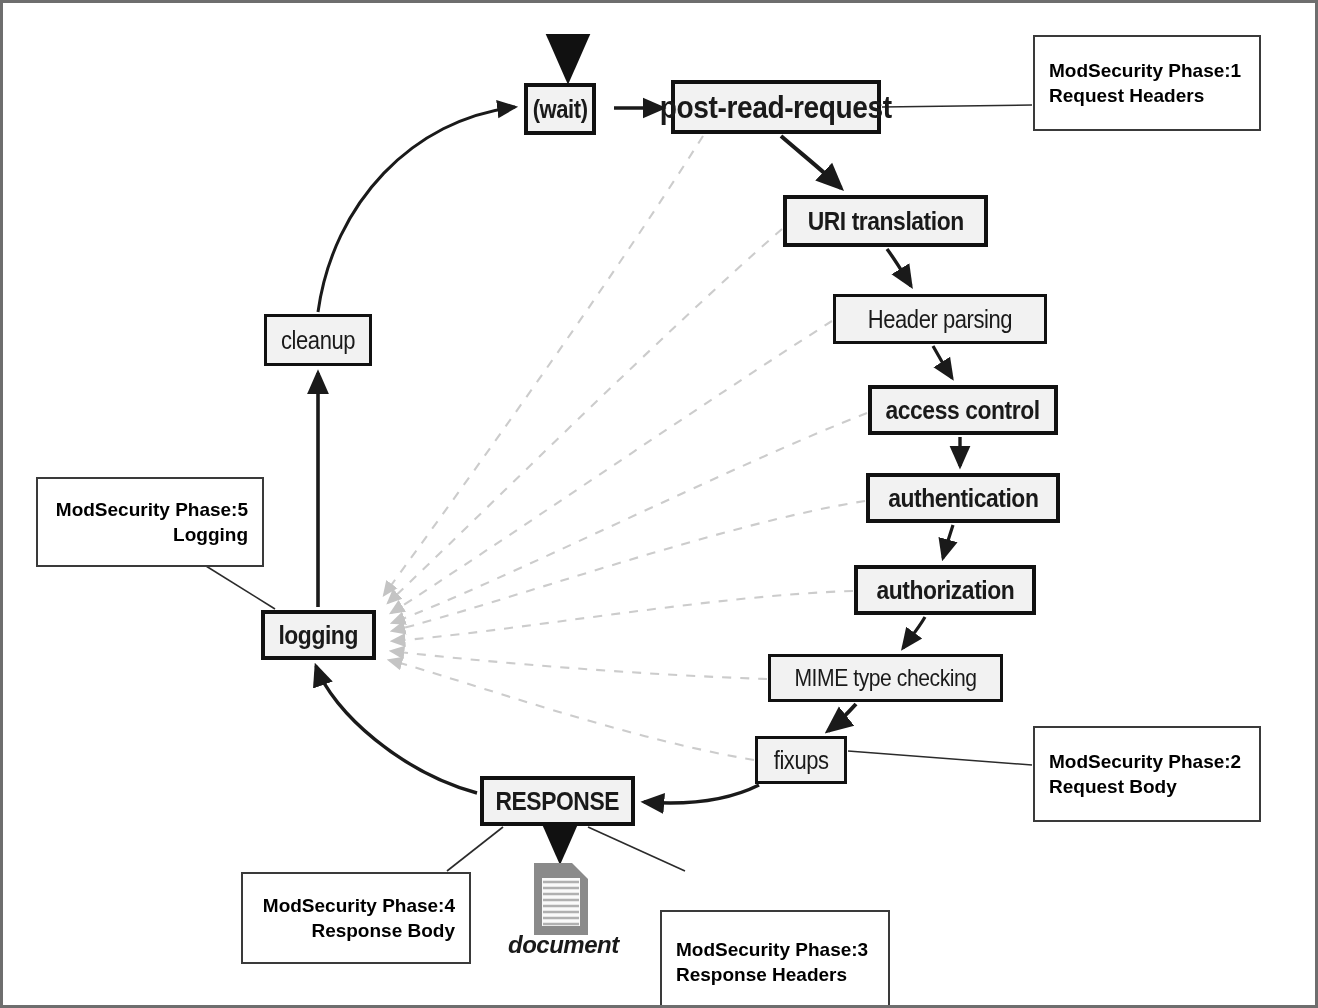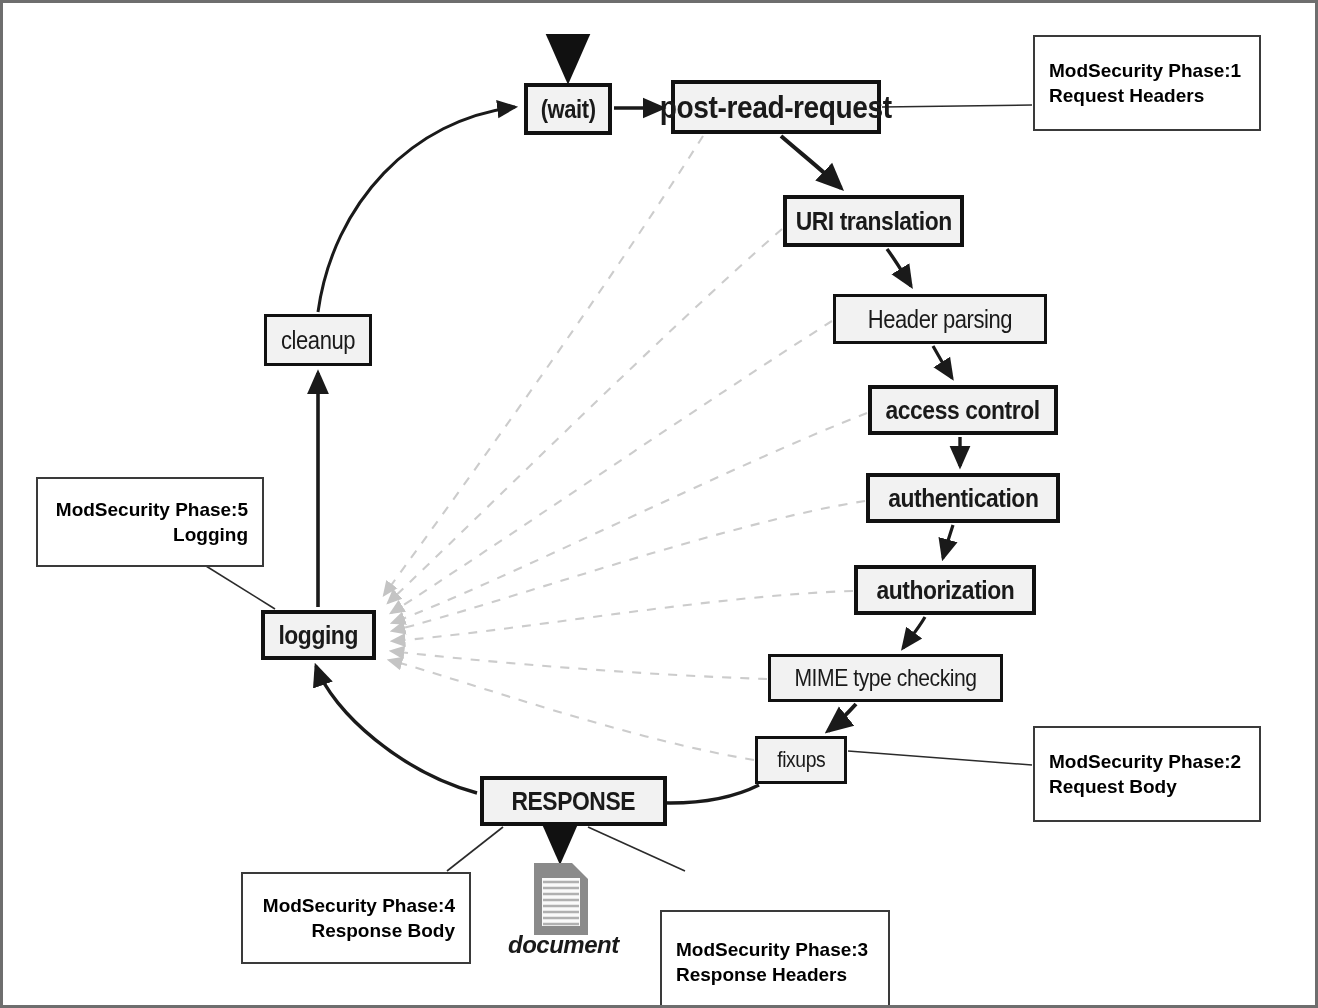--- a/index.html
+++ b/index.html
@@ -148,29 +148,29 @@
       <path d="M 756 782 C 720 800 680 802 641 799" stroke-width="3.4" marker-end="url(#arrowSolid)"></path>
 
       <path d="M 474 790 C 400 770 330 710 313 663" stroke-width="3.4" marker-end="url(#arrowSolid)"></path>
 
       <line x1="315" y1="604" x2="315" y2="370" stroke-width="3.6" marker-end="url(#arrowSolid)"></line>
 
       <line x1="557" y1="825" x2="557" y2="855" stroke-width="5.5" marker-end="url(#arrowSolidBig)"></line>
     </g>
   </svg>
 
-  <div class="node heavy" style="left:521px;top:80px;width:88px;height:52px;font-size:25px;">
+  <div class="node heavy" style="left:521px;top:80px;width:72px;height:52px;font-size:25px;">
     <span class="lbl">(wait)</span>
   </div>
 
   <div class="node heavy" style="left:668px;top:77px;width:210px;height:54px;font-size:32px;">
     <span class="lbl">post-read-request</span>
   </div>
 
-  <div class="node heavy" style="left:780px;top:192px;width:181px;height:52px;font-size:26px;">
+  <div class="node heavy" style="left:780px;top:192px;width:205px;height:52px;font-size:26px;">
     <span class="lbl">URI translation</span>
   </div>
 
   <div class="node light" style="left:830px;top:291px;width:214px;height:50px;font-size:25px;">
     <span class="lbl">Header parsing</span>
   </div>
 
   <div class="node heavy" style="left:865px;top:382px;width:190px;height:50px;font-size:26px;">
     <span class="lbl">access control</span>
   </div>
@@ -180,25 +180,25 @@
   </div>
 
   <div class="node light" style="left:765px;top:651px;width:235px;height:48px;font-size:24px;">
     <span class="lbl">MIME type checking</span>
   </div>
 
   <div class="node heavy" style="left:851px;top:562px;width:182px;height:50px;font-size:26px;">
     <span class="lbl">authorization</span>
   </div>
 
-  <div class="node thin" style="left:752px;top:733px;width:92px;height:48px;font-size:22px;">
+  <div class="node thin" style="left:752px;top:733px;width:92px;height:48px;font-size:25px;">
     <span class="lbl">fixups</span>
   </div>
 
-  <div class="node heavy" style="left:477px;top:773px;width:187px;height:50px;font-size:26px;">
+  <div class="node heavy" style="left:477px;top:773px;width:155px;height:50px;font-size:26px;">
     <span class="lbl">RESPONSE</span>
   </div>
 
   <div class="node heavy" style="left:258px;top:607px;width:115px;height:50px;font-size:26px;">
     <span class="lbl">logging</span>
   </div>
 
   <div class="node thin" style="left:261px;top:311px;width:108px;height:52px;font-size:25px;">
     <span class="lbl">cleanup</span>
   </div>

